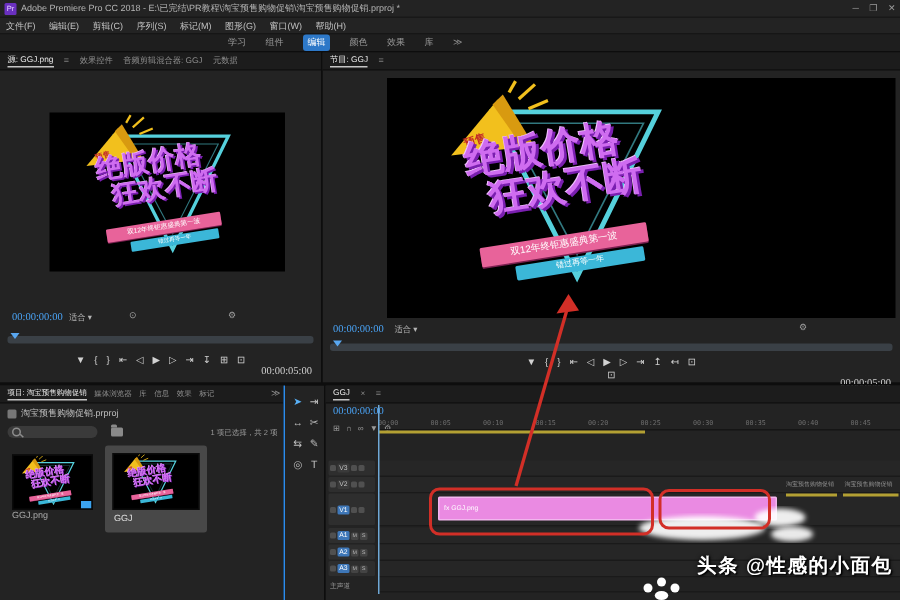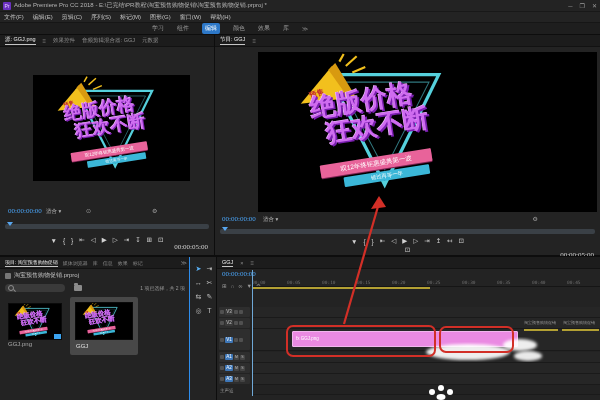--- a/index.html
+++ b/index.html
@@ -428,13 +428,14 @@
     <line x1="344" y1="324" x2="379" y2="203" stroke="#d22f27" stroke-width="2.2"></line>
     <polygon points="379,196 371,209 386,207" fill="#d22f27"></polygon>
     <g>
       <circle cx="432" cy="392" r="3" fill="#fff"></circle>
       <circle cx="441" cy="388" r="3" fill="#fff"></circle>
       <circle cx="450" cy="392" r="3" fill="#fff"></circle>
       <ellipse cx="441" cy="397" rx="4.5" ry="3" fill="#fff"></ellipse>
     </g>
   </svg>
 
+  <div id="watermark">头条 @性感的小面包</div>
 </div>
 
 </body></html>

